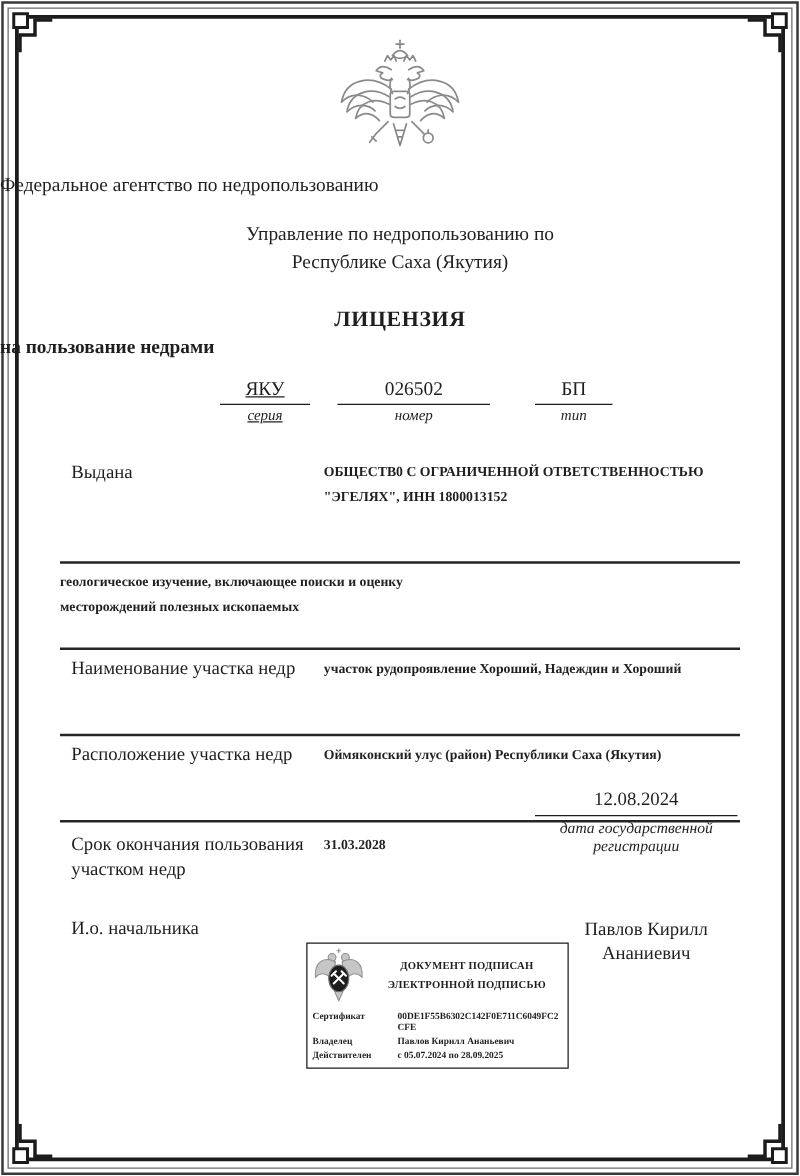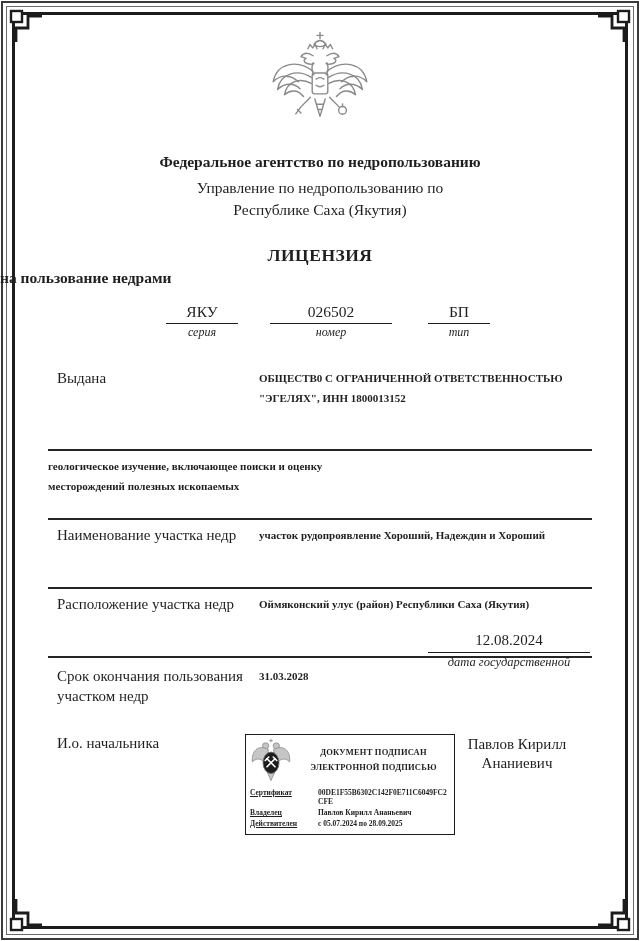--- a/index.html
+++ b/index.html
@@ -16,53 +16,53 @@
   .frame-outer{position:absolute;inset:1px;border:2px solid #3a3a3a;pointer-events:none;}
   .frame-mid{position:absolute;inset:6px;border:1px solid #6a6a6a;pointer-events:none;}
   .frame-inner{position:absolute;inset:12px;border:3px solid #1c1c1c;pointer-events:none;}
   .corner{position:absolute;width:34px;height:34px;pointer-events:none;}
   .corner.tl{top:8px;left:8px;}
   .corner.tr{top:8px;right:8px;transform:scaleX(-1);}
   .corner.bl{bottom:8px;left:8px;transform:scaleY(-1);}
   .corner.br{bottom:8px;right:8px;transform:scale(-1,-1);}
   
   .coat{position:absolute;top:28px;left:0;right:0;text-align:center;}
-  .agency{position:absolute;top:153px;left:0;right:0;text-align:center;font-size:15.5px;font-weight:bold;}
+  .agency{position:absolute;top:140px;left:0;right:0;text-align:left;font-size:15.5px;}
   .department{position:absolute;top:177px;left:0;right:0;text-align:center;font-size:15.5px;line-height:22px;}
   .doc-title{position:absolute;top:245px;left:0;right:0;text-align:center;font-size:17.5px;font-weight:bold;letter-spacing:.5px;}
   .doc-subtitle{position:absolute;top:269px;left:0;right:0;font-size:15.5px;font-weight:bold;}
   
   .series-row{position:absolute;top:303px;left:0;width:640px;height:46px;}
   .series-cell{position:absolute;text-align:center;}
   .series-cell .val{font-size:15.5px;padding-bottom:2px;border-bottom:1.6px solid #1c1c1c;}
   .series-cell .cap{font-style:italic;font-size:12px;padding-top:1px;}
-  .cell-seriya{left:166px;width:72px;}
+  .cell-seriya{left:176px;width:72px;text-decoration:underline;}
   .cell-nomer{left:270px;width:122px;}
   .cell-tip{left:428px;width:62px;}
   
   .fields{position:absolute;top:344px;left:48px;width:544px;}
   .field-row{display:flex;padding:5px 0 8px 0;}
   .field-label{width:211px;padding-left:9px;box-sizing:border-box;font-size:15px;line-height:20px;}
   .field-value{width:324px;font-size:11px;line-height:20px;font-weight:bold;}
   .rule{border:none;border-top:2px solid #252525;margin:0;height:0;}
   
   .reg-block{position:absolute;top:632px;left:428px;width:162px;text-align:center;}
   .reg-date{font-size:15px;padding-bottom:3px;border-bottom:1.6px solid #1c1c1c;}
   .reg-caption{font-style:italic;font-size:12.5px;line-height:15px;padding-top:2px;}
   
   .sig-position{position:absolute;top:735px;left:57px;font-size:15px;}
   .sig-name{position:absolute;top:735px;right:48px;width:150px;text-align:center;font-size:15px;line-height:19px;}
   
-  .stamp{position:absolute;top:734px;left:245px;width:210px;height:101px;border:1.5px solid #1c1c1c;box-sizing:border-box;background:#fff;}
+  .stamp{position:absolute;top:754px;left:245px;width:210px;height:101px;border:1.5px solid #1c1c1c;box-sizing:border-box;background:#fff;}
   .stamp-top{display:flex;align-items:center;height:50px;}
   .stamp-emblem{width:44px;height:48px;margin:2px 0 0 3px;flex:none;}
   .stamp-title{flex:1;text-align:center;font-weight:bold;font-size:8.5px;line-height:15px;letter-spacing:.2px;}
   .stamp-certs{padding:3px 4px 0 4px;font-size:7.5px;font-weight:bold;line-height:9px;}
   .cert-row{display:flex;margin-bottom:2px;}
-  .cert-label{width:68px;flex:none;text-decoration:underline;}
+  .cert-label{width:68px;flex:none;}
   .cert-value{width:150px;word-break:break-all;}
 </style>
 </head>
 <body>
 
 <div class="page">
 
   <div class="frame-outer"></div>
   <div class="frame-mid"></div>
   <div class="frame-inner"></div>
@@ -167,20 +167,21 @@
     <div class="field-row" style="min-height:50px;padding-top:8px;">
       <div class="field-label">Срок окончания пользования участком недр</div>
       <div class="field-value">31.03.2028</div>
     </div>
   </div>
 
   <div class="reg-block">
     <div class="reg-date">12.08.2024</div>
     <div class="reg-caption">
       <div>дата государственной</div>
+      <div>регистрации</div>
     </div>
   </div>
 
   <div class="sig-position">И.о. начальника</div>
   <div class="sig-name">Павлов Кирилл Ананиевич</div>
 
   <div class="stamp">
     <div class="stamp-top">
       <svg class="stamp-emblem" viewBox="0 0 46 54">
         <g stroke="#909090" stroke-width="1" fill="#c6c6c6" stroke-linejoin="round">

